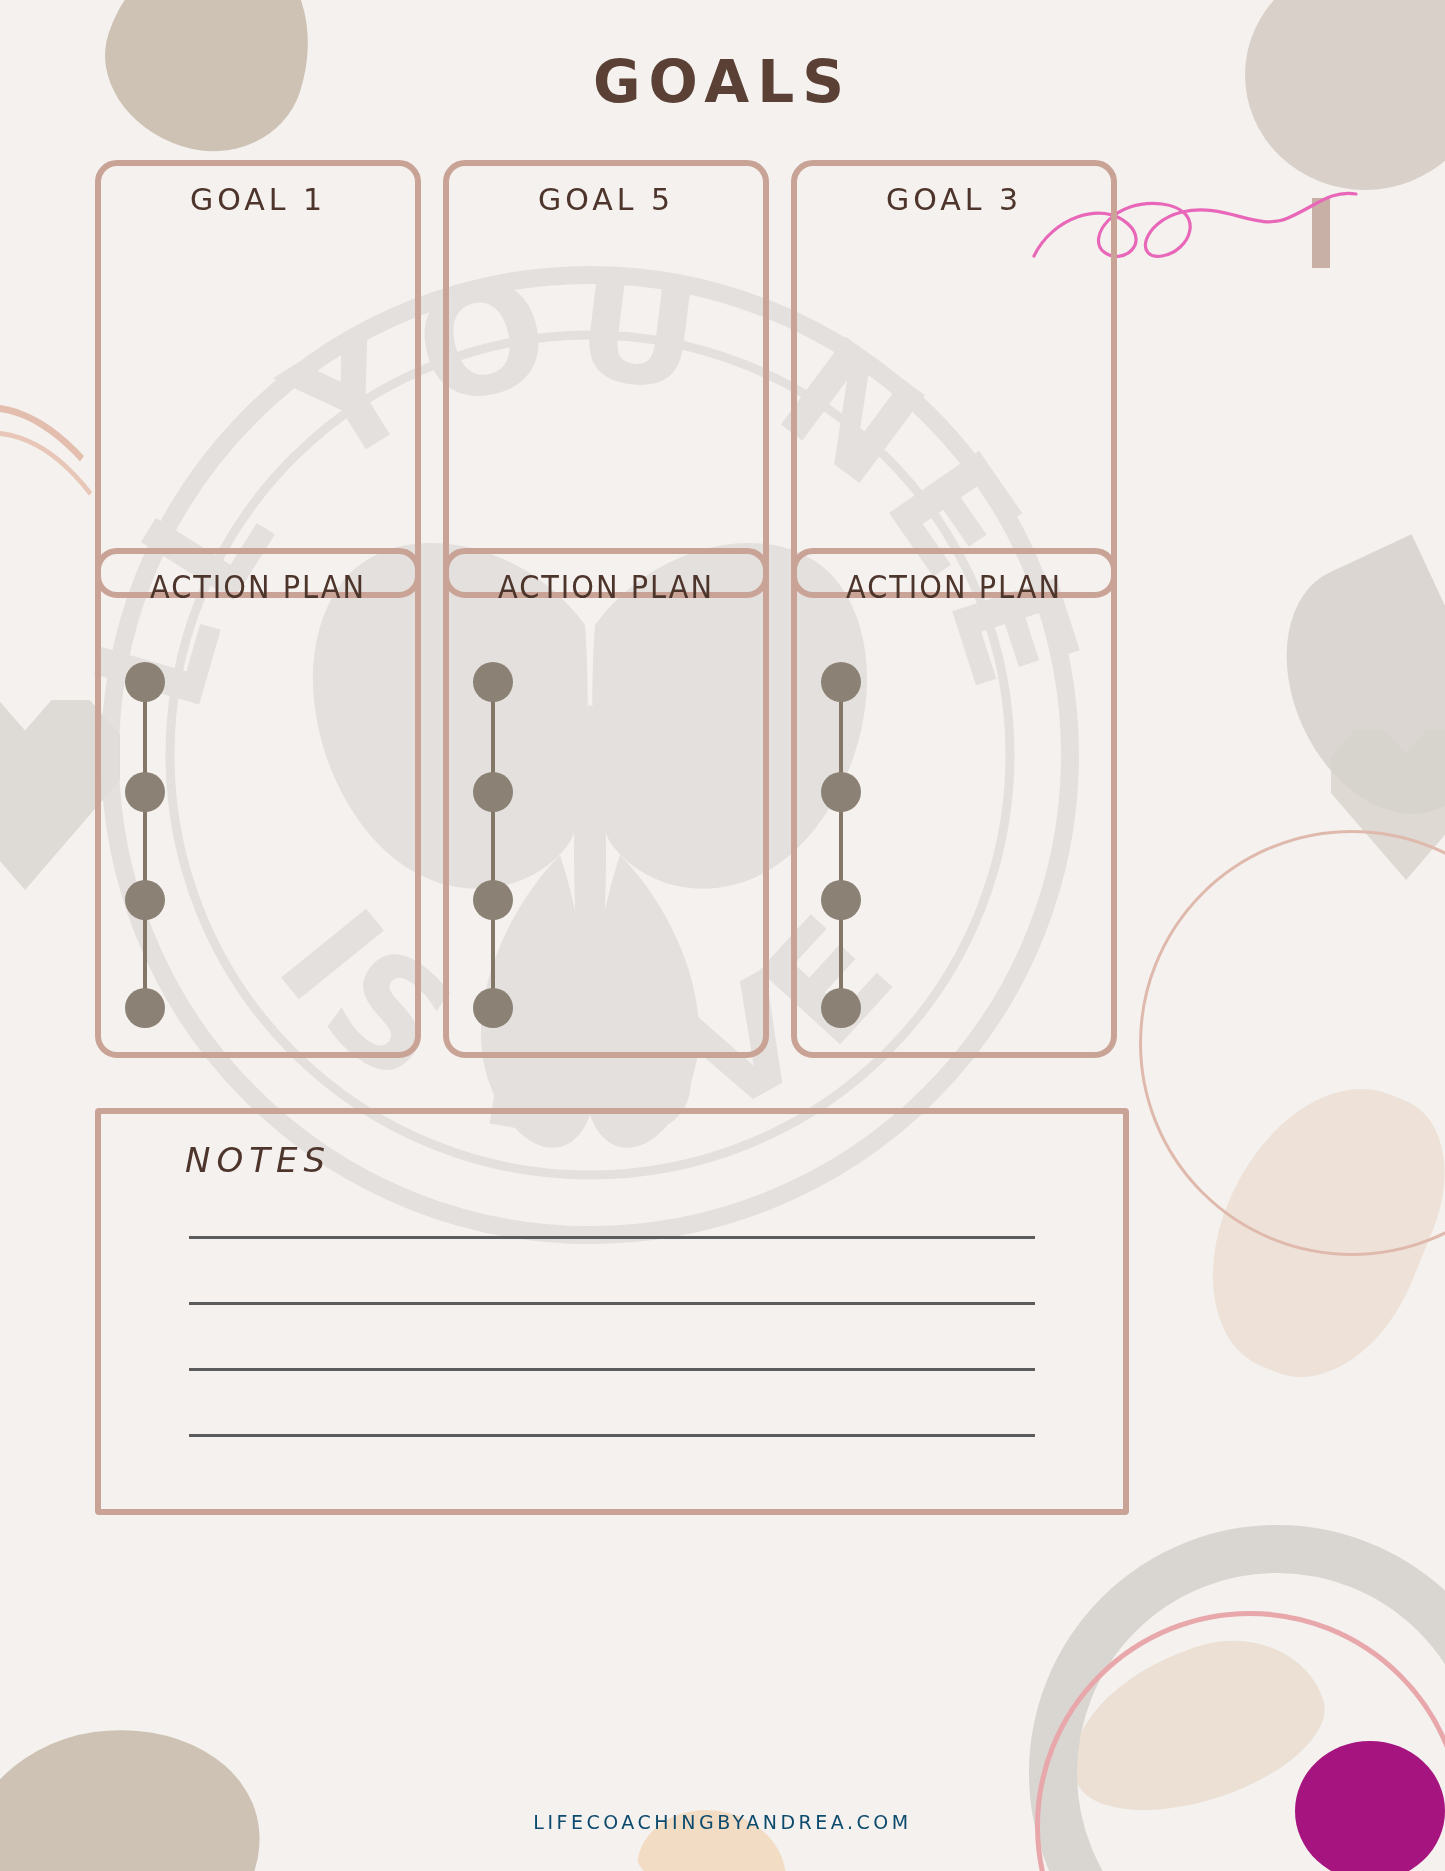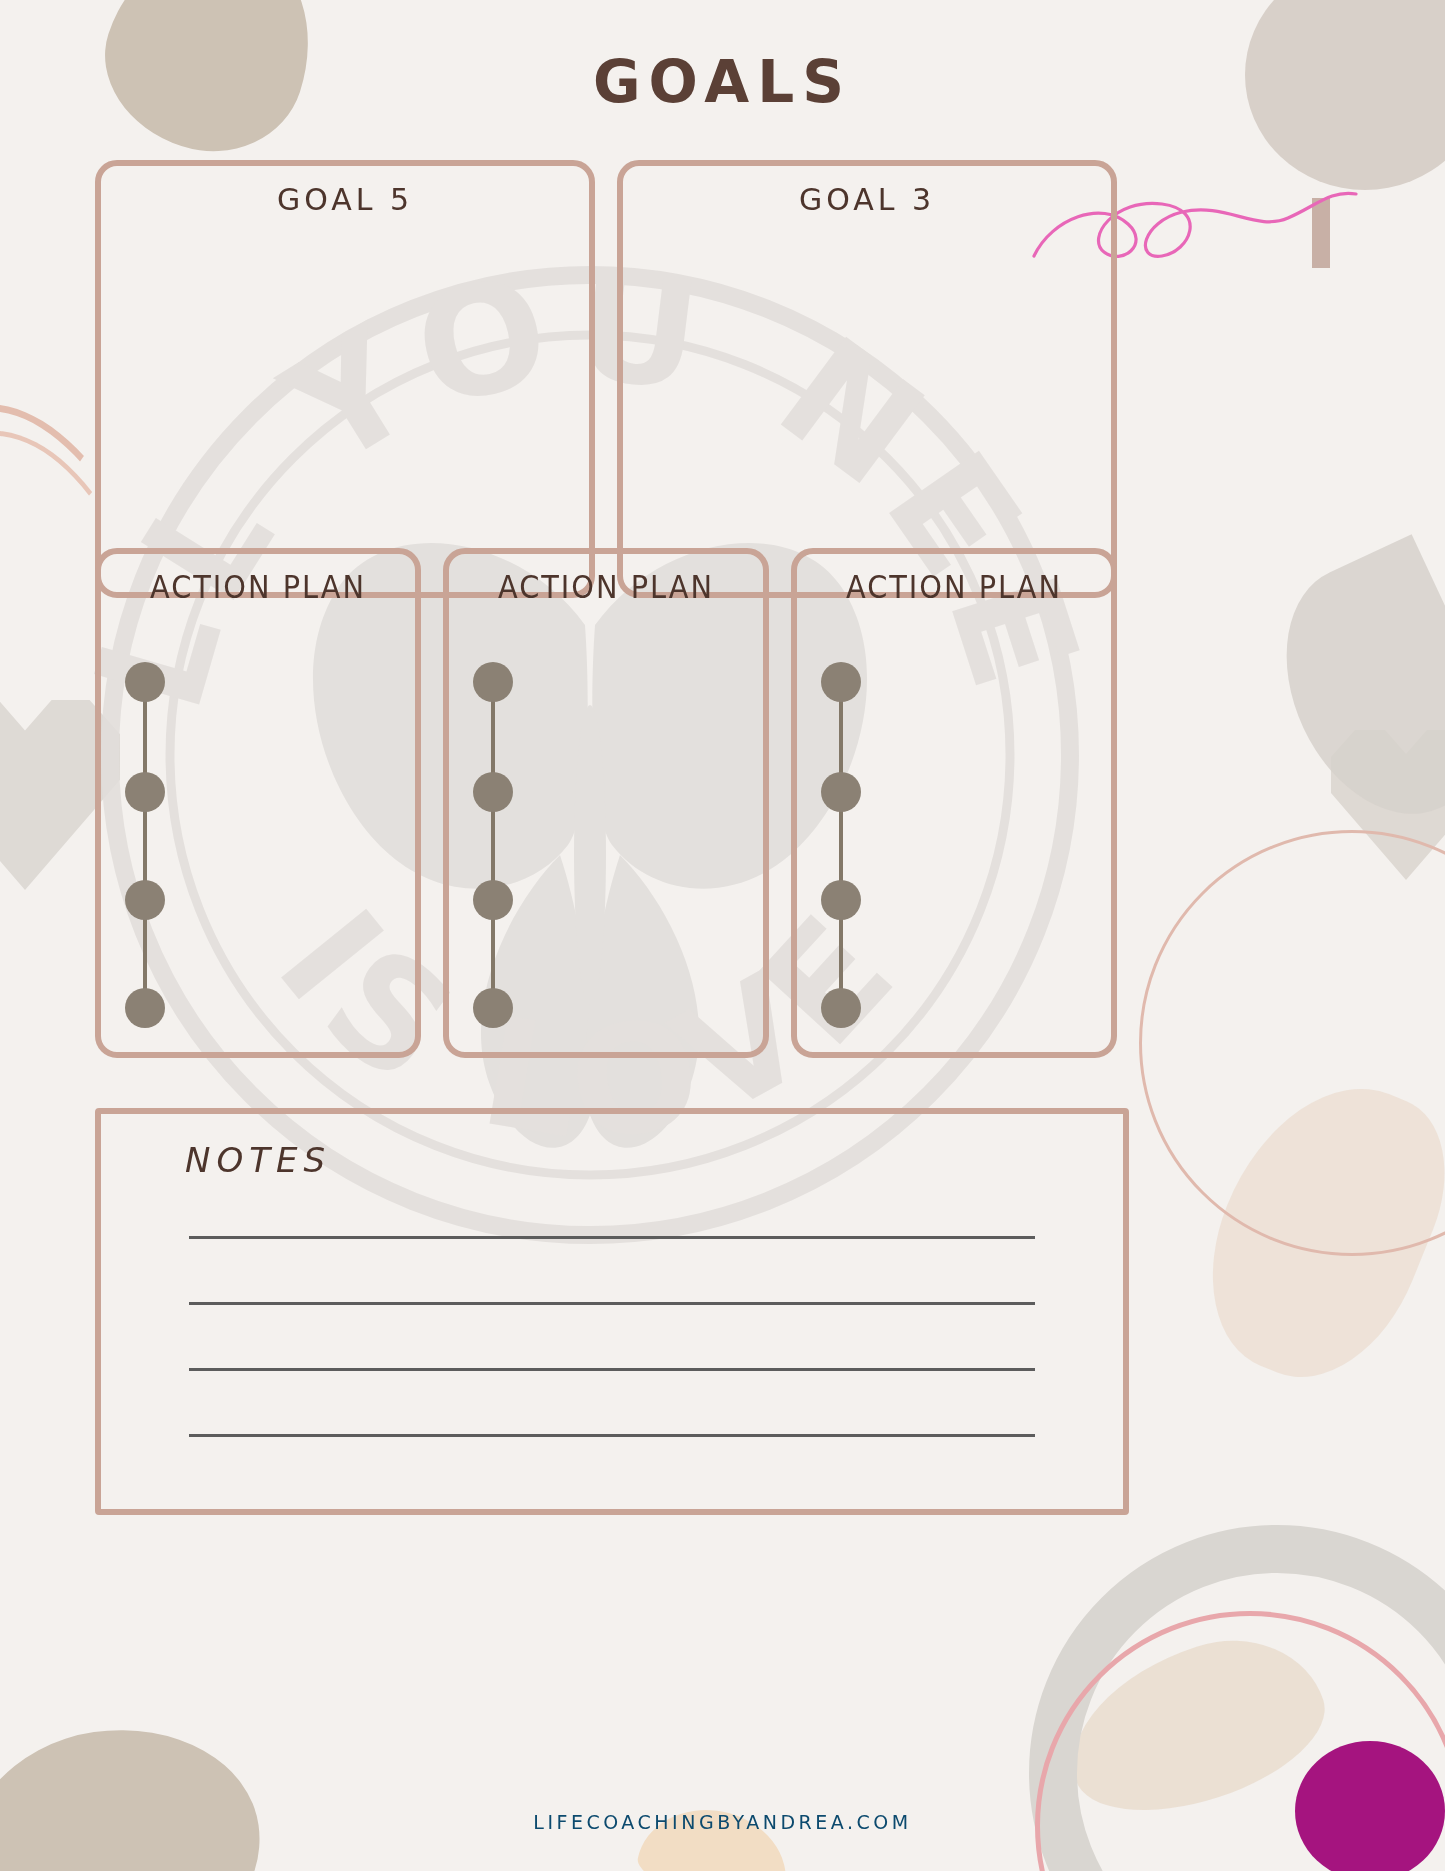--- a/index.html
+++ b/index.html
@@ -217,20 +217,23 @@
         <path id="arcTop" d="M 105,620 A 395,395 0 0 1 895,620" fill="none"></path>
         <path id="arcBot" d="M 120,600 A 380,380 0 0 0 880,600" fill="none"></path>
       </defs>
     </g>
   </svg>
 
   <div class="title">GOALS</div>
 
   <div class="grid-goals">
     <div class="goal-box">
+      <div class="goal-label">GOAL 1</div>
+    </div>
+    <div class="goal-box">
       <div class="goal-label">GOAL 5</div>
     </div>
     <div class="goal-box">
       <div class="goal-label">GOAL 3</div>
     </div>
   </div>
 
   <div class="grid-actions">
 
     <div class="action-box">

